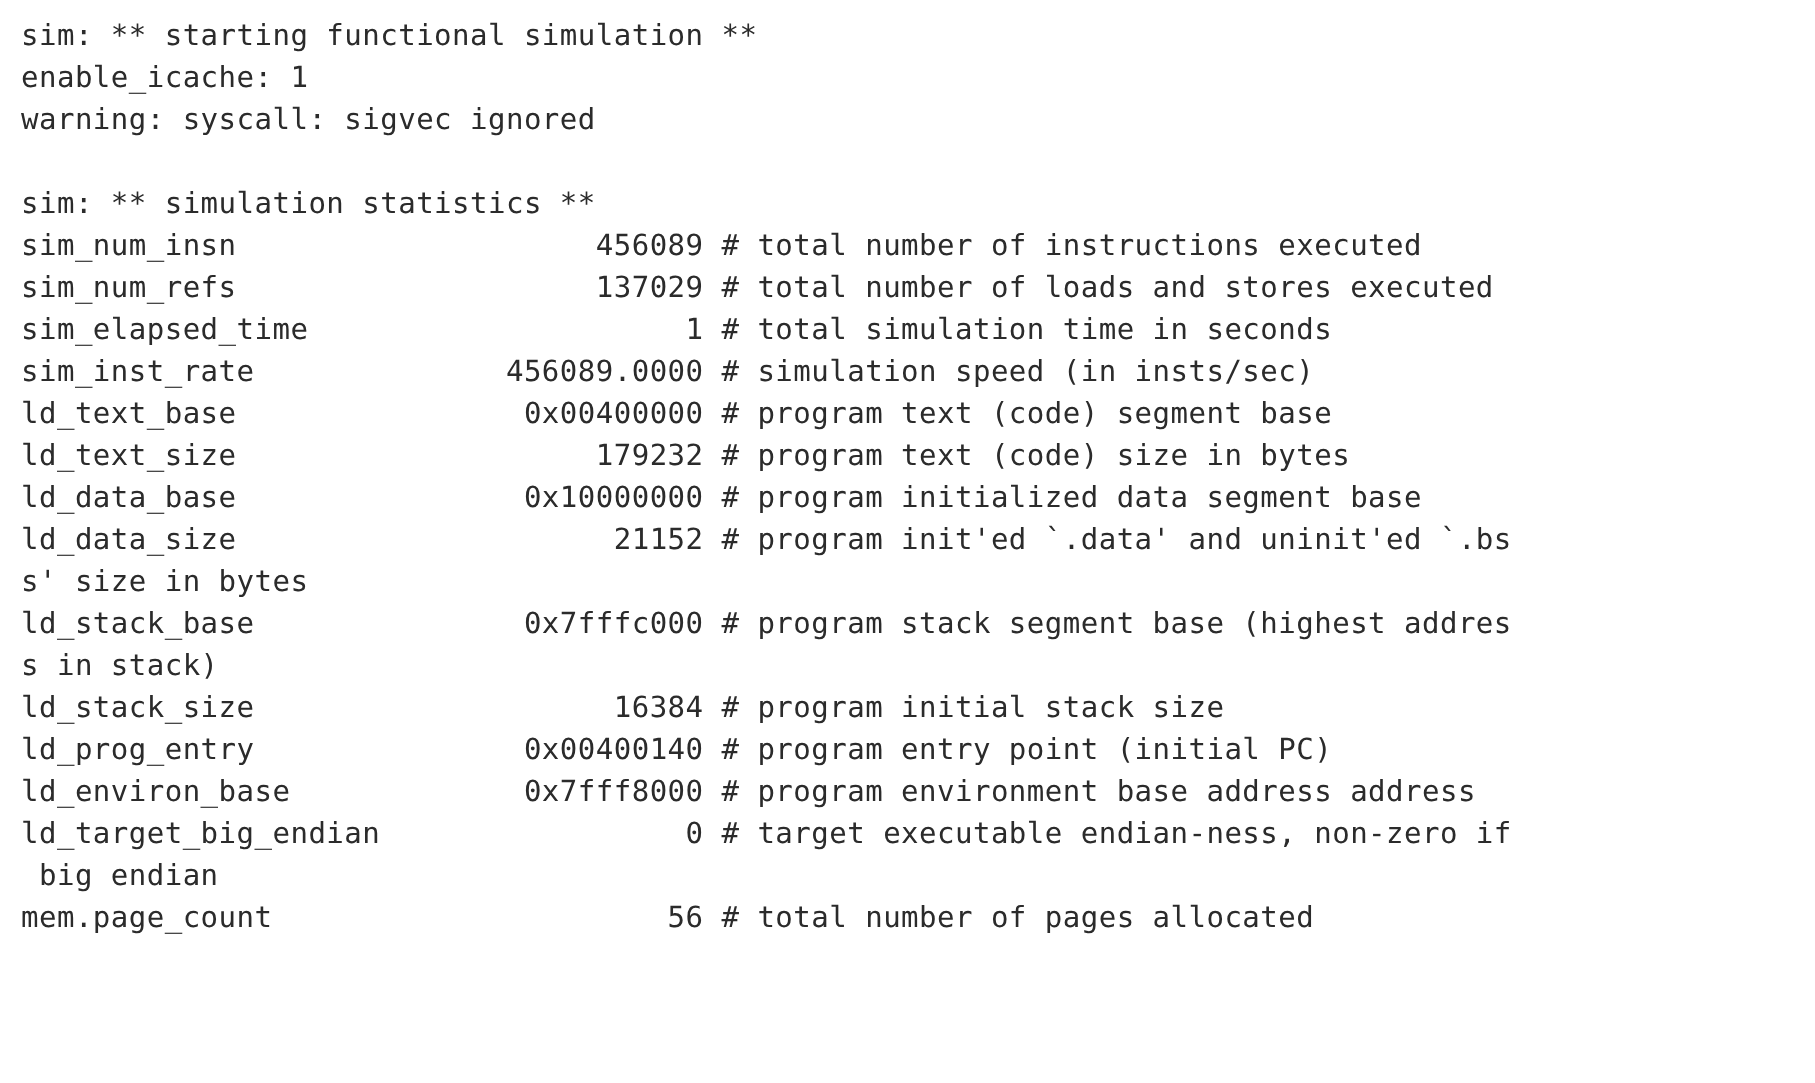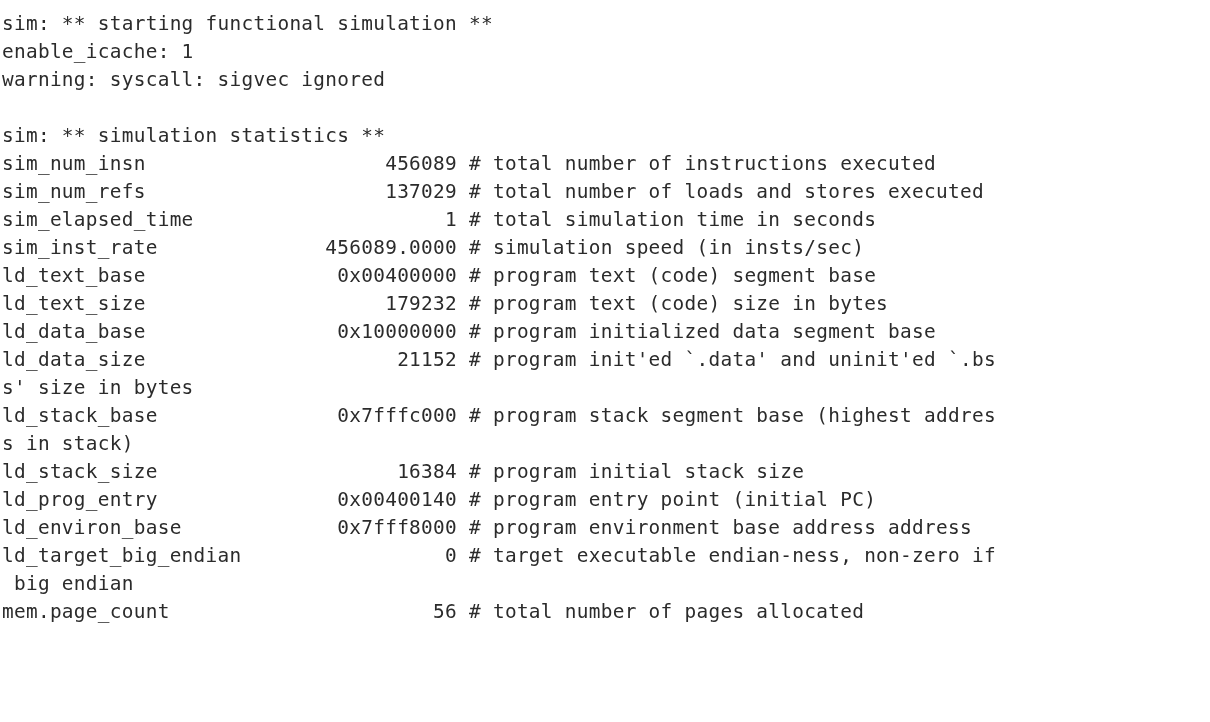--- a/index.html
+++ b/index.html
@@ -13,21 +13,21 @@
     height: 722px;
     overflow: hidden;
     font-family: "DejaVu Sans Mono", "Liberation Mono", monospace;
   }
 
   #terminal {
     width: 1210px;
     height: 722px;
     box-sizing: border-box;
     background: #ffffff;
-    padding: 10px 0 0 4px;
+    padding: 10px 0 0 16px;
     overflow: hidden;
   }
 
   .line {
     display: block;
     height: 28px;
     line-height: 28px;
     font-size: 19.4px;
     letter-spacing: 0.30px;
     color: #2b2b2b;

